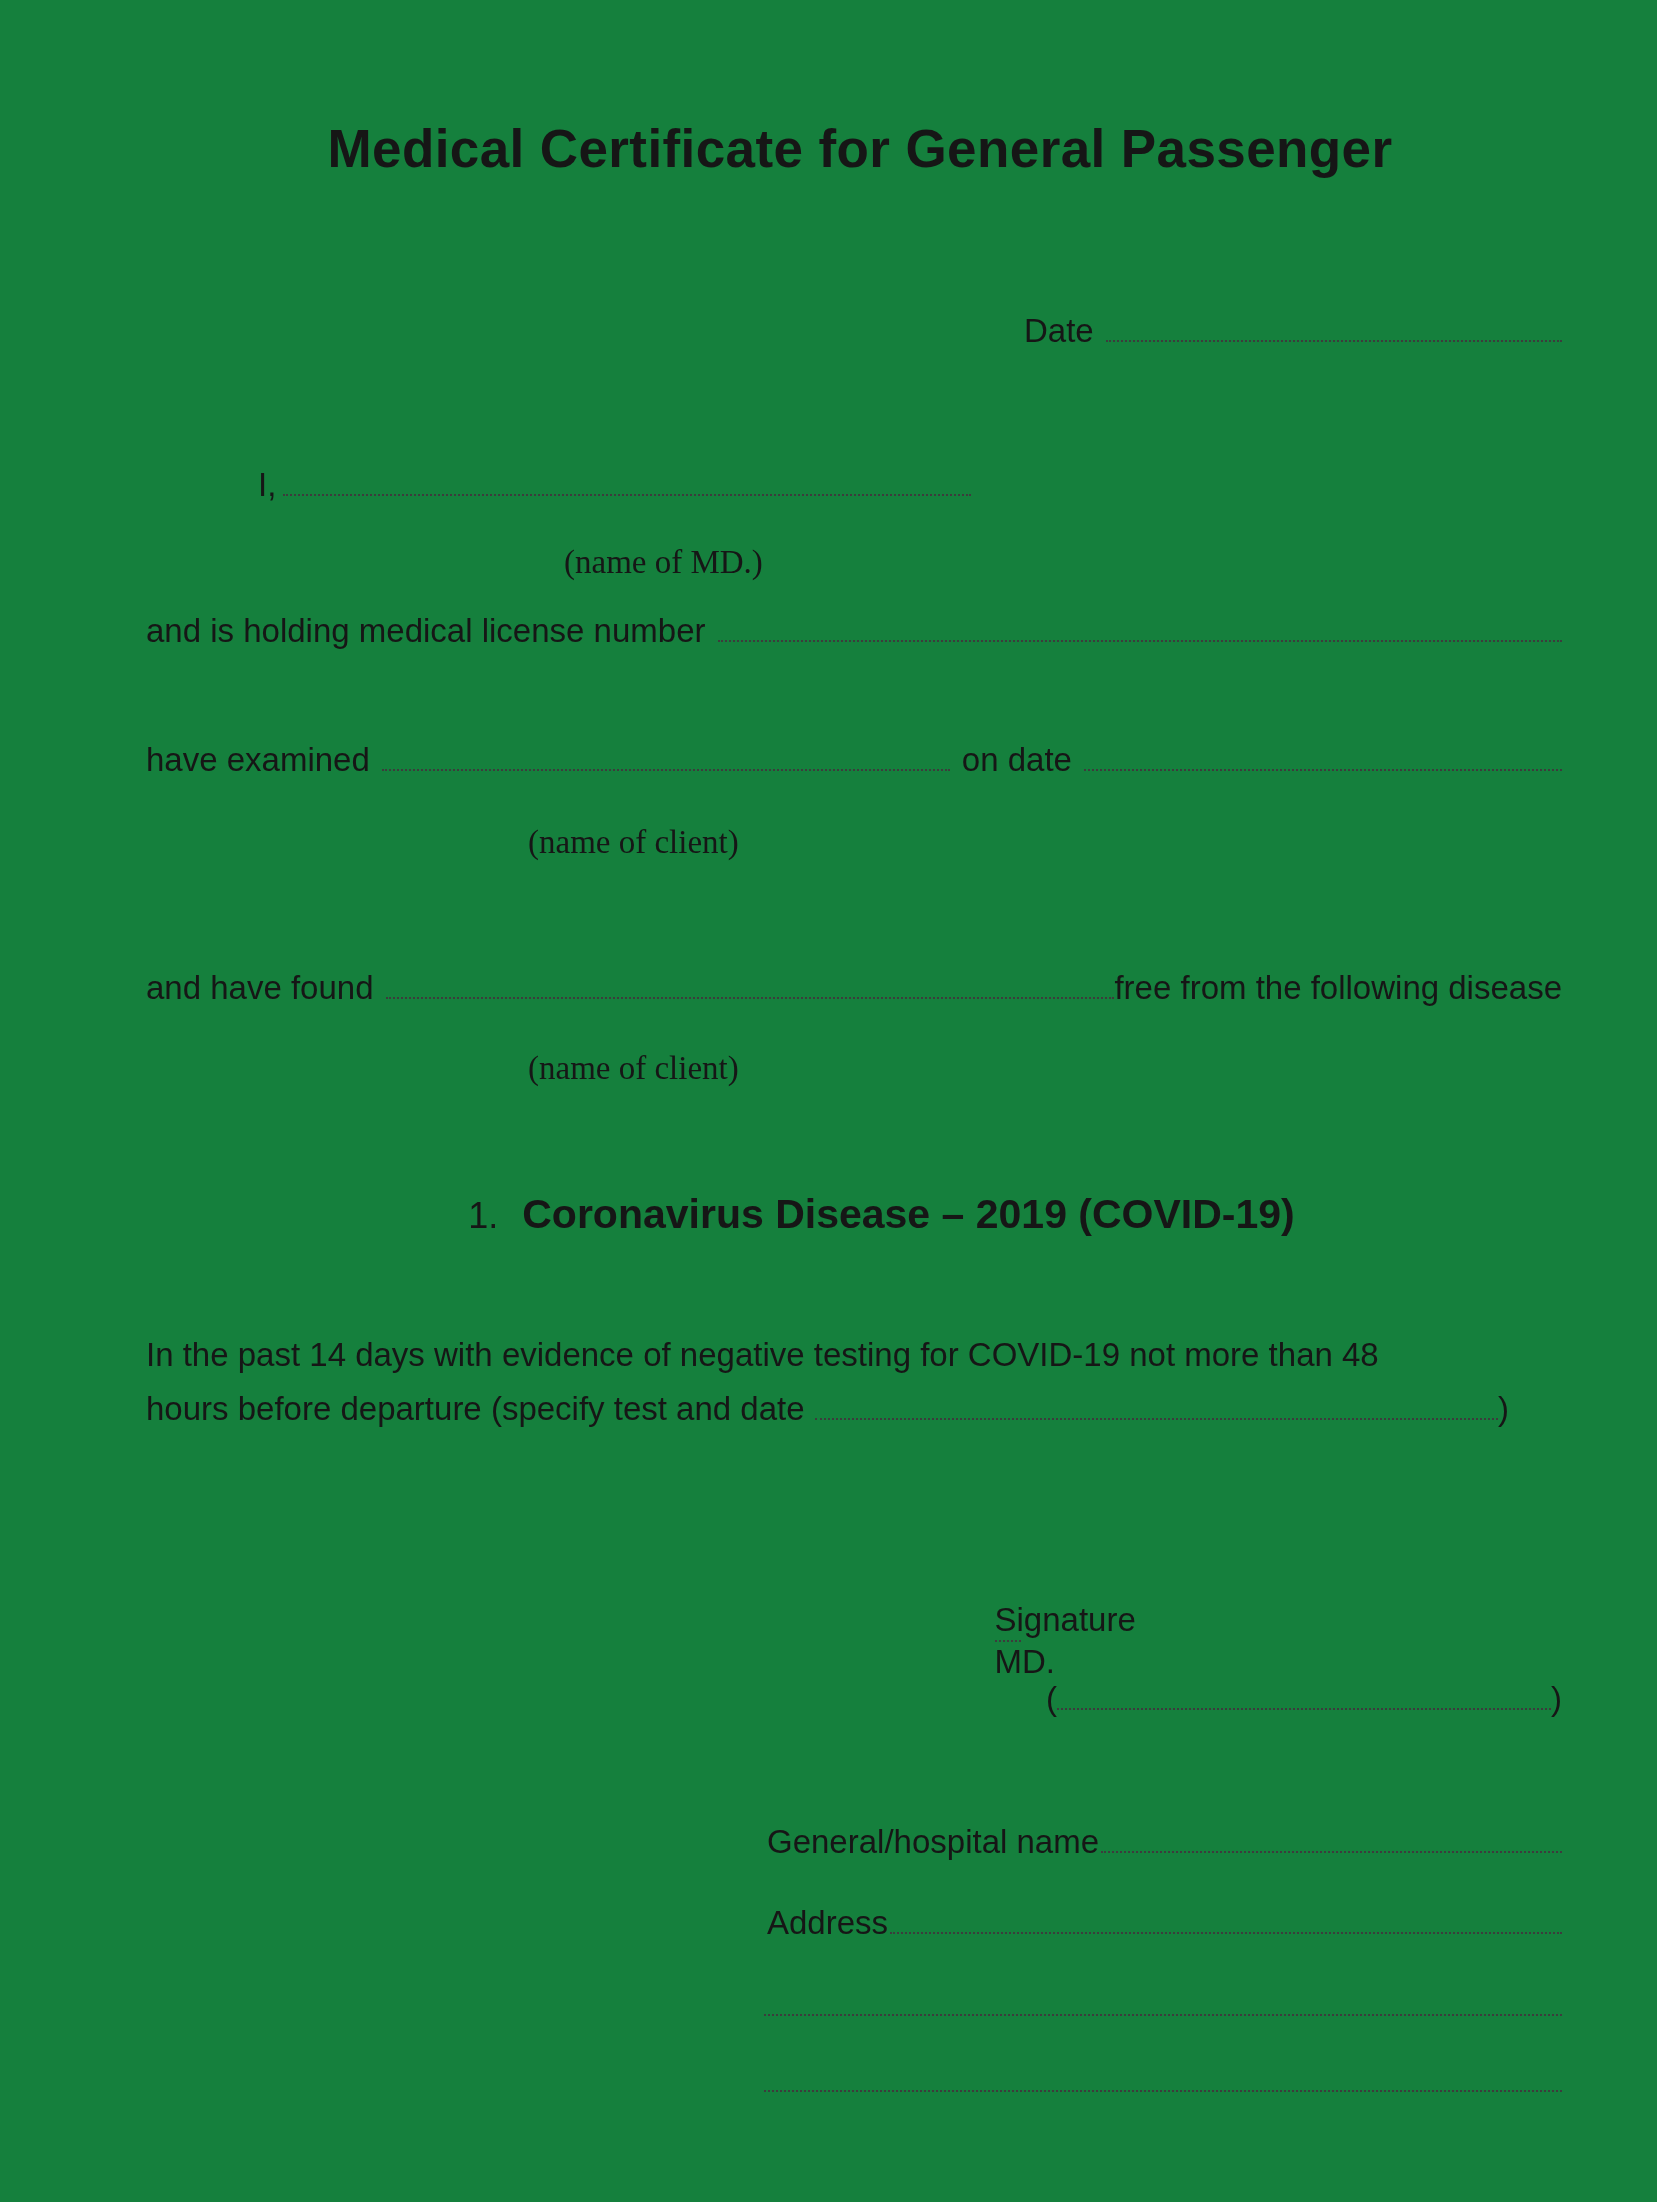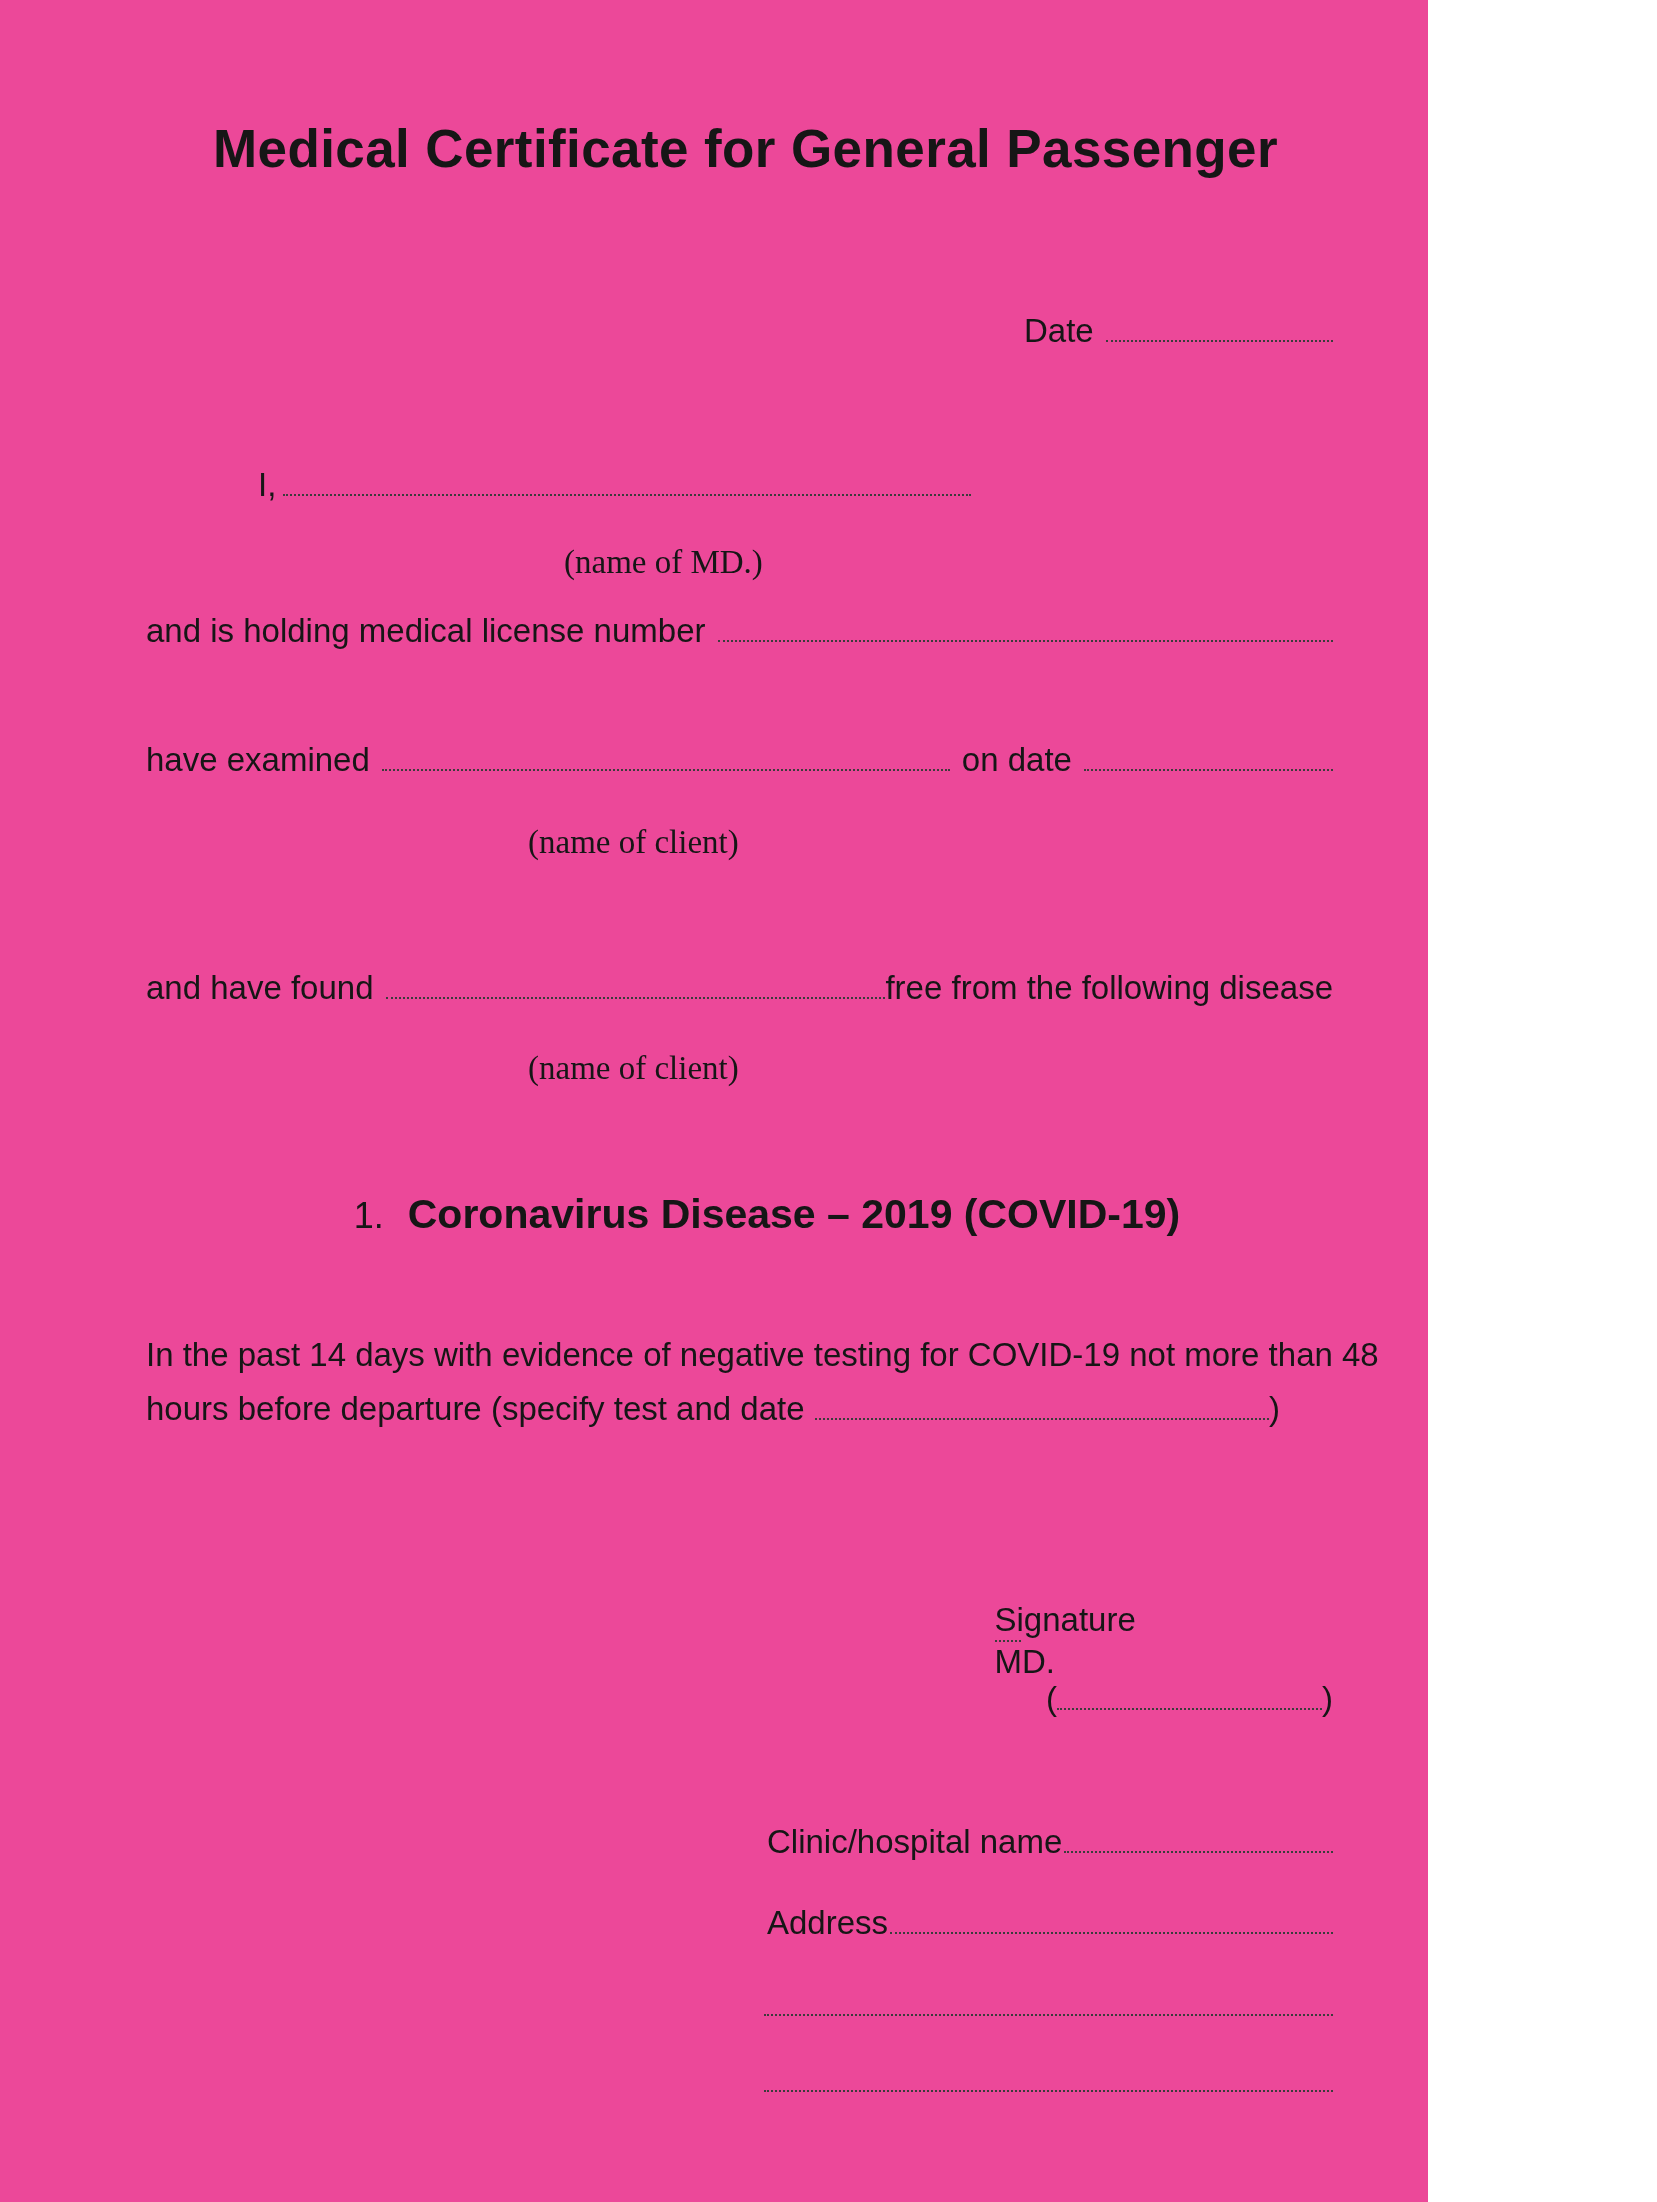--- a/index.html
+++ b/index.html
@@ -1,21 +1,21 @@
 <!DOCTYPE html>
 <html style="font-size:13.8px"><head>
 <meta charset="utf-8">
 <style>
   * { margin: 0; padding: 0; box-sizing: border-box; }
   html, body { background: #ffffff; }
   .page {
     position: relative;
-    width: 1428px;
+    width: 1657px;
     height: 2203px;
-    background: #ec4899;
+    background: #15803d;
     font-family: "Liberation Sans", "DejaVu Sans", sans-serif;
     font-size: 33px;
     line-height: 40px;
     color: #161616;
     overflow: hidden;
   }
   .title {
     position: absolute;
     top: 117px; left: 146px; right: 83px;
     text-align: center;
@@ -107,21 +107,21 @@
     <span class="text">MD.</span>
   </div>
 
   <div class="row" style="top:1679px; left:1046px; right:95px;">
     <span class="text">(</span>
     <div class="dots grow"></div>
     <span class="text">)</span>
   </div>
 
   <div class="row" style="top:1822px; left:767px; right:95px;">
-    <span class="label">Clinic/hospital name</span>
+    <span class="label">General/hospital name</span>
     <div class="dots grow" style="margin-left:1.7px;"></div>
   </div>
 
   <div class="row" style="top:1903px; left:767px; right:95px;">
     <span class="label">Address</span>
     <div class="dots grow" style="margin-left:1.7px;"></div>
   </div>
 
   <div class="row" style="top:2014px; left:764px; right:95px;">
     <div class="dots grow"></div>

